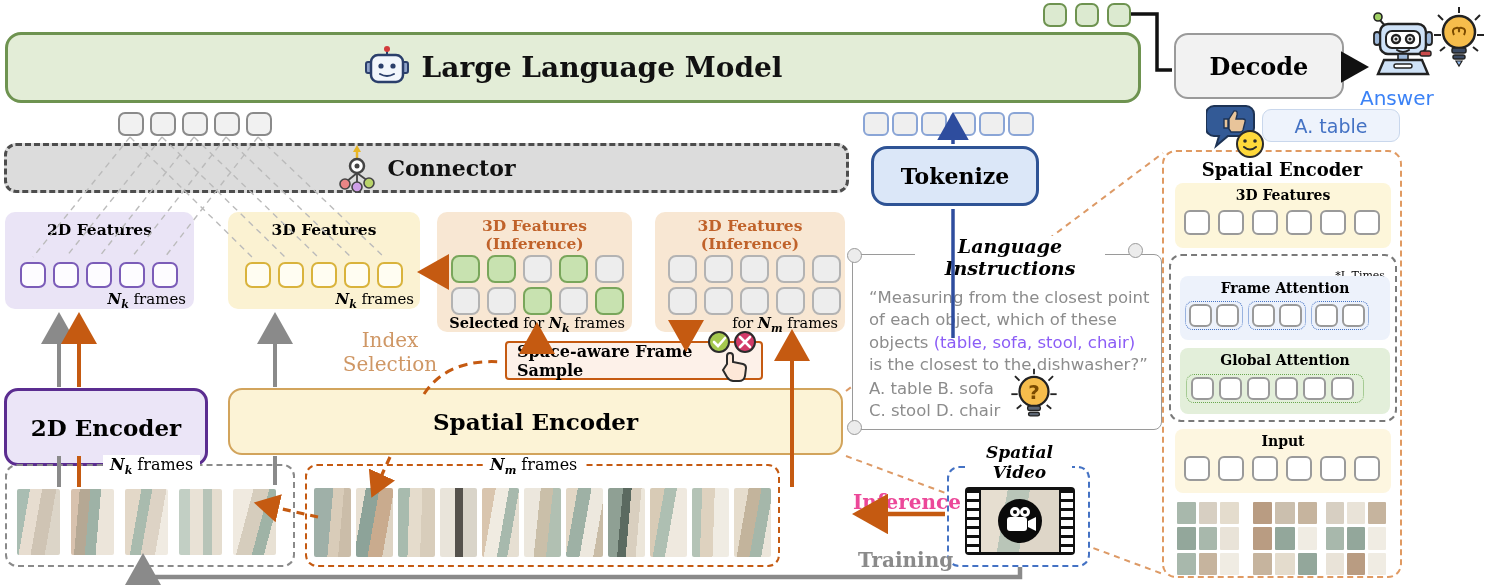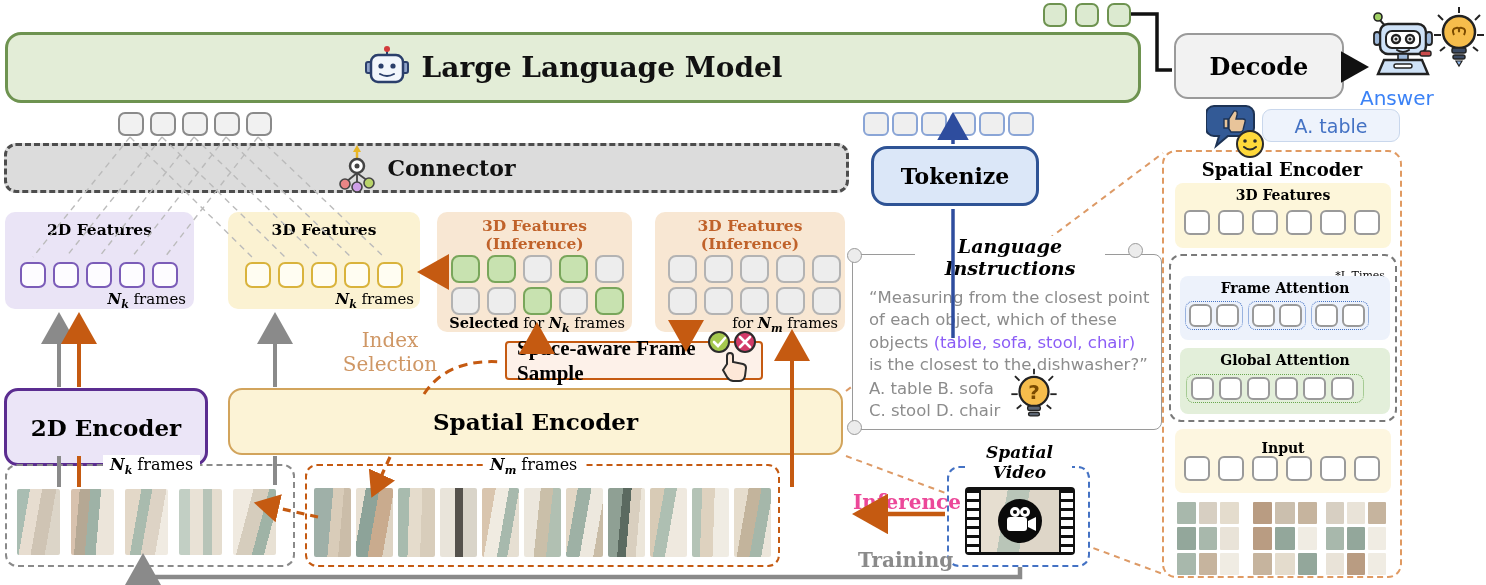--- a/index.html
+++ b/index.html
@@ -253,21 +253,21 @@
   <div class="abs" style="left:660px;top:314px;width:178px;text-align:right;font-size:14.5px;z-index:3;">
     <span>for </span><span class="nvar">N</span><sub style="font-weight:bold;font-style:italic;font-size:11px;">m</sub><span> frames</span>
   </div>
 
   <div class="abs" style="left:330px;top:328px;width:120px;text-align:center;font-size:20px;color:#cf9765;line-height:1.2;z-index:3;">
     <div>Index</div>
     <div>Selection</div>
   </div>
 
   <div class="box" style="left:505px;top:341px;width:258px;height:39px;background:#fdf1e9;border:2.5px solid #c55a11;border-radius:4px;display:flex;align-items:center;z-index:3;">
-    <span class="bold" style="font-size:21px;margin-left:10px;font-family:Liberation Serif, serif;">Space-aware Frame Sample</span>
+    <span class="bold" style="font-size:16px;margin-left:10px;">Space-aware Frame Sample</span>
   </div>
   <svg class="abs" style="left:705px;top:330px;z-index:4;" width="64" height="58" viewBox="0 0 64 58">
     <g>
       <circle cx="14" cy="12" r="10" fill="#a5c94f" stroke="#2b2b2b" stroke-width="2"></circle>
       <path d="M9,12 l4,4 l7,-8" fill="none" stroke="#fff" stroke-width="2.6" stroke-linecap="round"></path>
     </g>
     <g>
       <circle cx="40" cy="12" r="10" fill="#d23b68" stroke="#2b2b2b" stroke-width="2"></circle>
       <path d="M35,7 l10,10 M45,7 l-10,10" stroke="#fff" stroke-width="2.6" stroke-linecap="round"></path>
     </g>
@@ -415,21 +415,21 @@
             <div class="tok"></div>
             <div class="tok"></div>
             <div class="tok"></div>
             <div class="tok"></div>
             <div class="tok"></div>
           </div>
       </div>
     </div>
 
     <div class="box" style="left:11px;top:277px;width:216px;height:64px;background:#fdf6e0;border-radius:8px;">
-      <div class="bold" style="text-align:center;font-size:14px;margin-top:11px;">Input</div>
+      <div class="bold" style="text-align:center;font-size:14px;margin-top:4px;">Input</div>
       <div class="rp-row" style="left:9px;top:27px;">
 
       <div class="tok"></div>
           <div class="tok"></div>
           <div class="tok"></div>
           <div class="tok"></div>
           <div class="tok"></div>
           <div class="tok"></div>
         </div>
     </div>

